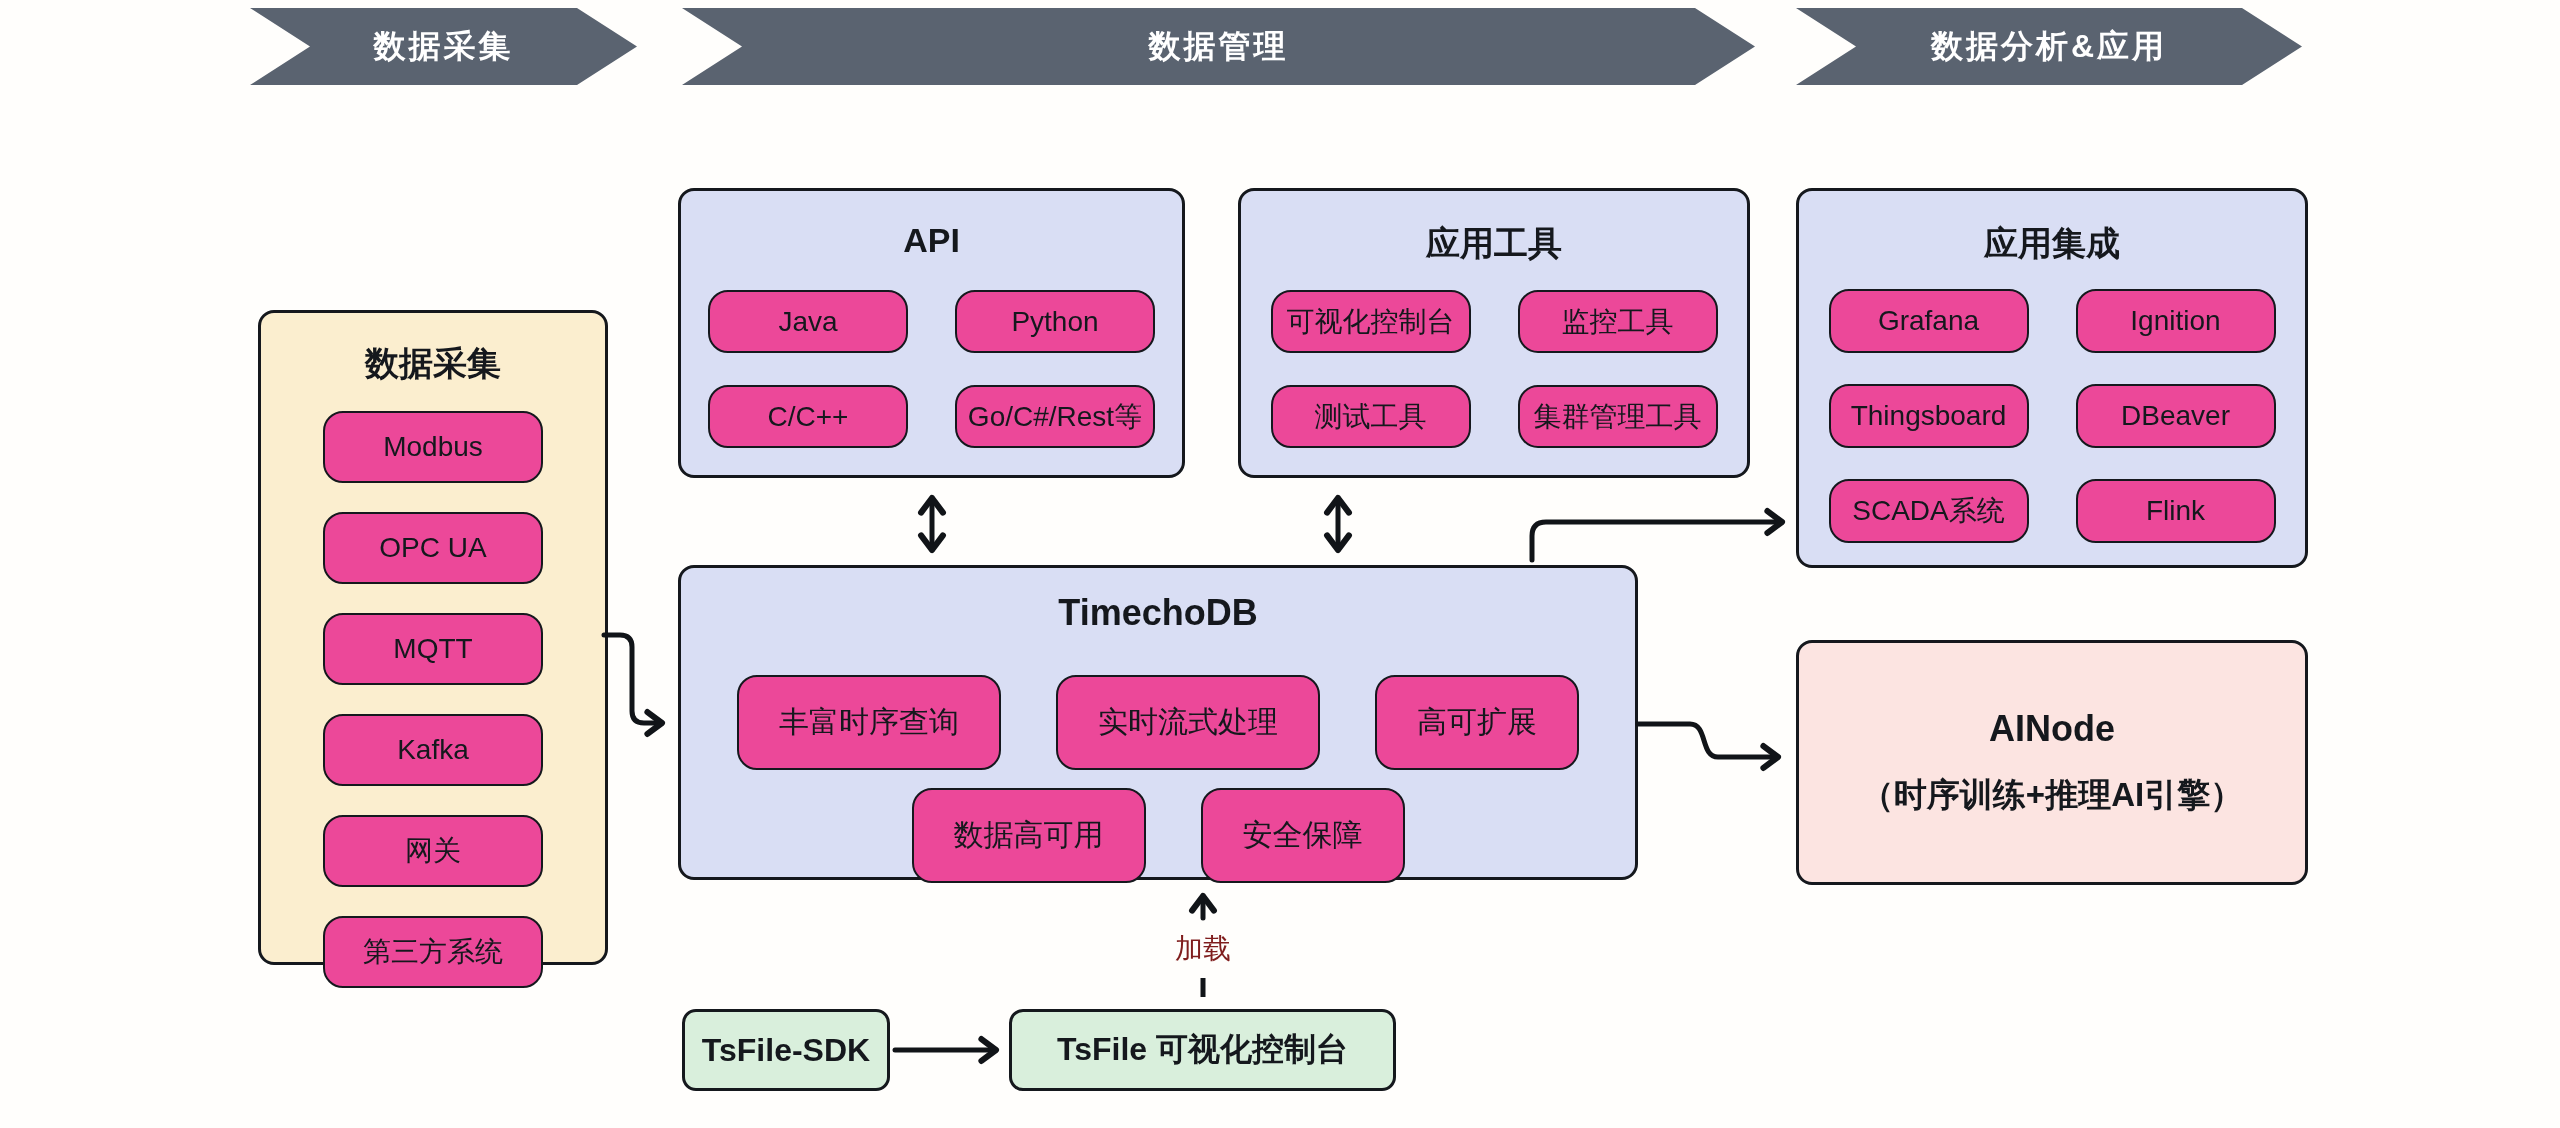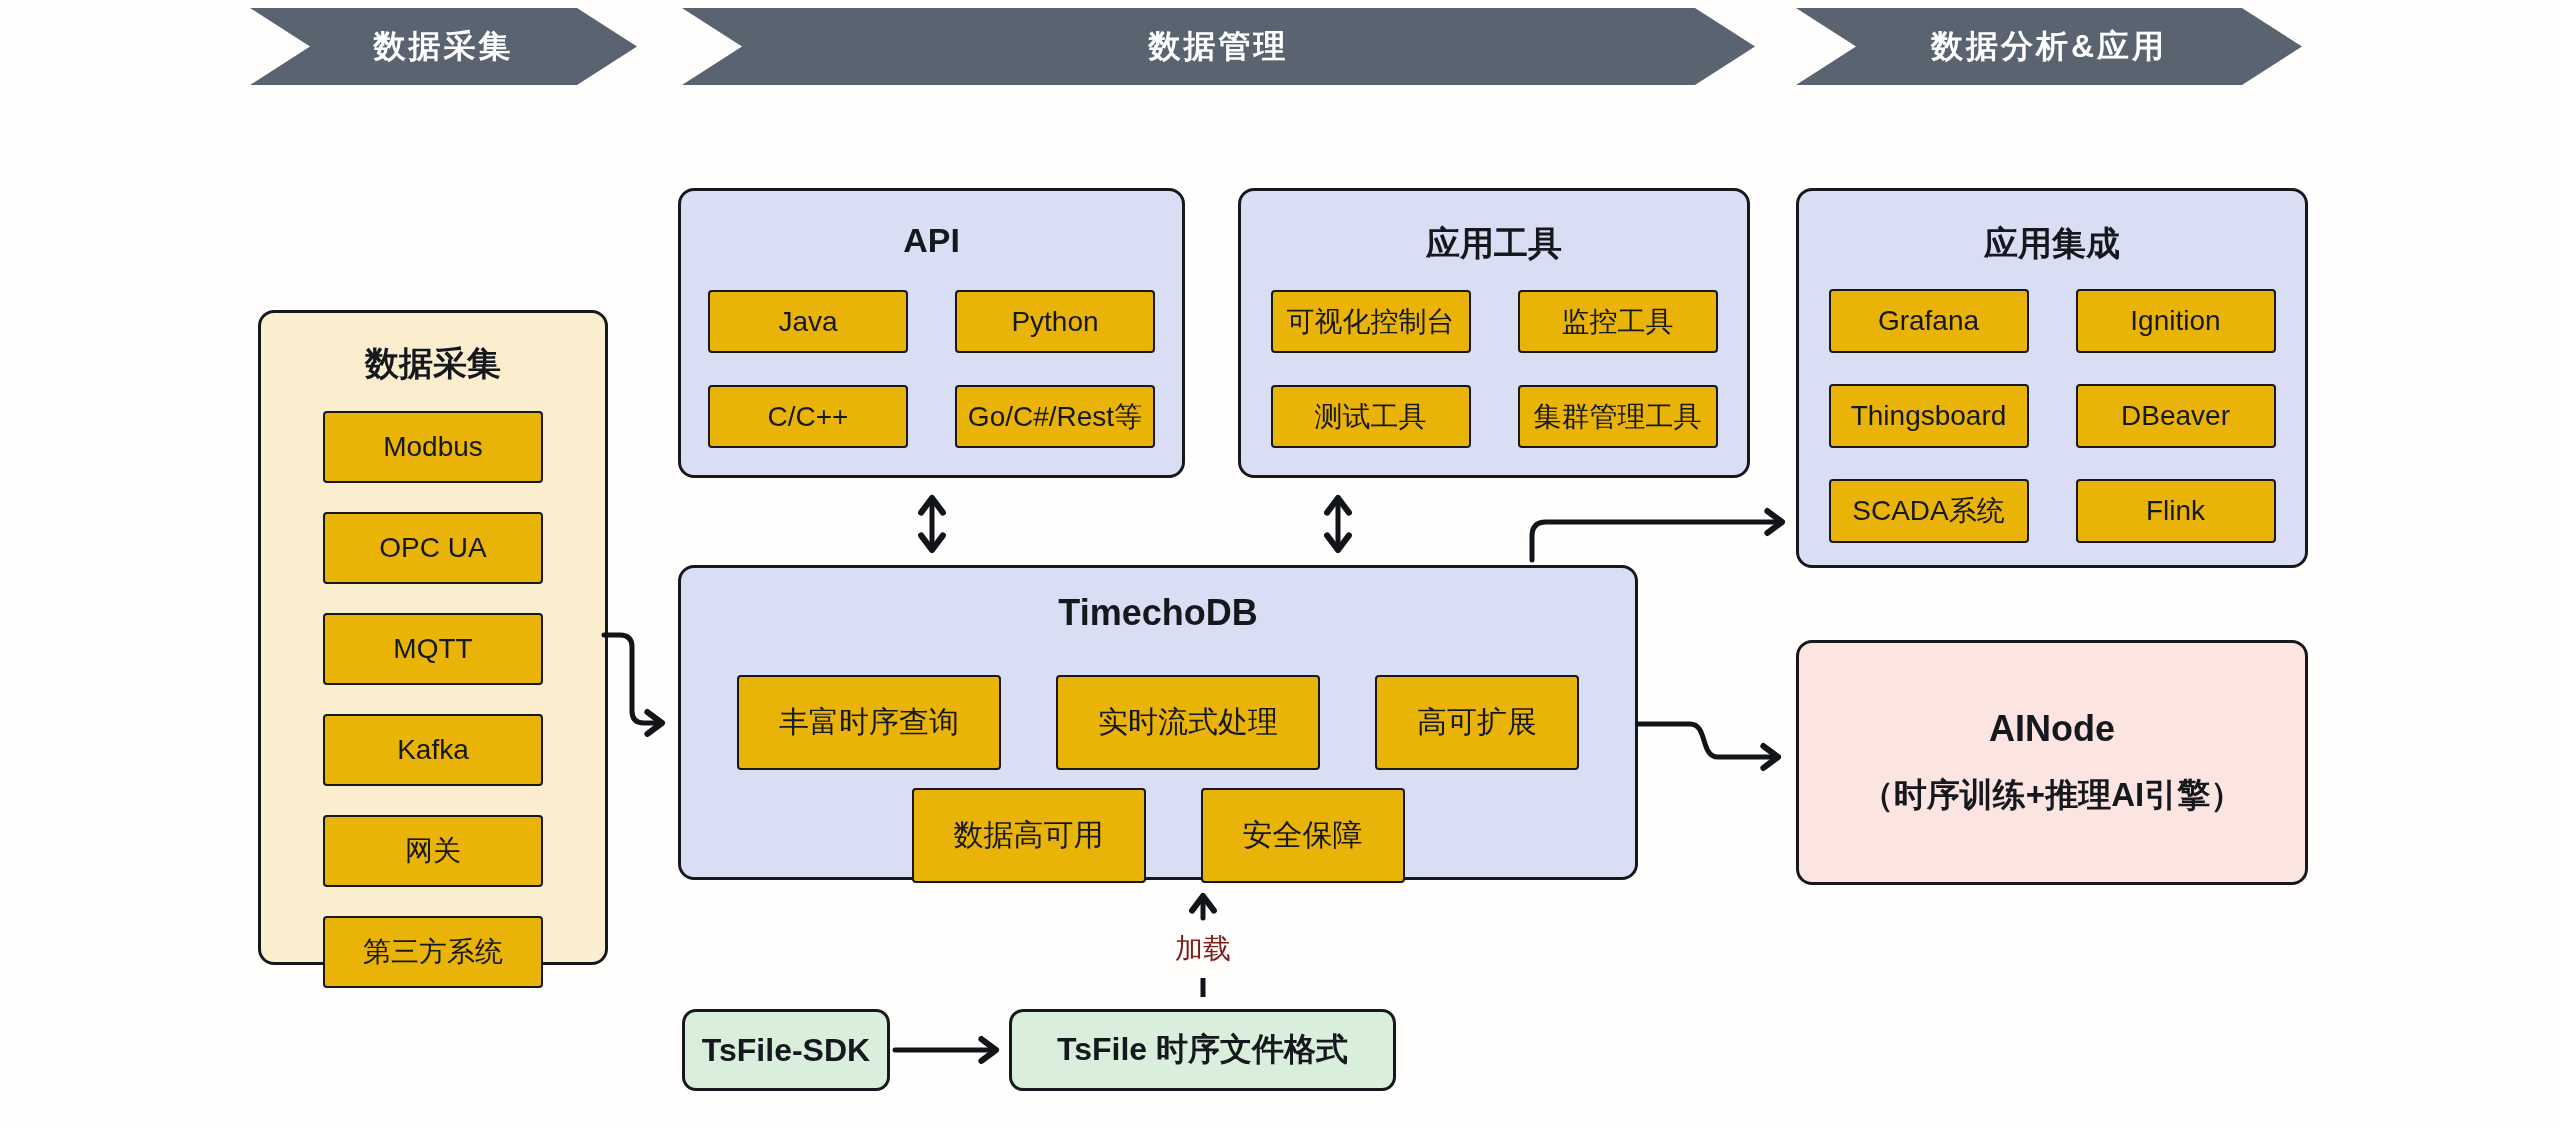--- a/index.html
+++ b/index.html
@@ -23,21 +23,21 @@
   .panel-title{
     position:absolute;left:0;right:0;text-align:center;
     font-weight:700;font-size:34px;
   }
   .purple{background:#d9def4;}
   .yellow{background:#fbeecf;}
   .green{background:#d9efdc;}
   .pink{background:#fce4e1;}
   
   .pill{
-    background:#eab308;border:2.5px solid #15181d;border-radius:4px;
+    background:#ec4899;border:2.5px solid #15181d;border-radius:20px;
     box-sizing:border-box;display:flex;align-items:center;justify-content:center;
     font-size:28px;color:#15181d;white-space:nowrap;
   }
   .collect-items{
     position:absolute;left:0;right:0;top:98px;
     display:flex;flex-direction:column;align-items:center;gap:29px;
   }
   .collect-items .pill{width:220px;height:72px;}
   .grid2{
     position:absolute;left:0;right:0;top:99px;
@@ -143,21 +143,21 @@
       </div>
   </div>
 </div>
 
 <div class="panel pink ainode" style="left:1796px;top:640px;width:512px;height:245px;">
   <div class="l1">AINode</div>
   <div class="l2">（时序训练+推理AI引擎）</div>
 </div>
 
 <div class="filebox green" style="left:682px;top:1009px;width:208px;height:82px;">TsFile-SDK</div>
-<div class="filebox green" style="left:1009px;top:1009px;width:387px;height:82px;">TsFile 时序文件格式</div>
+<div class="filebox green" style="left:1009px;top:1009px;width:387px;height:82px;">TsFile 可视化控制台</div>
 
 <div class="float-label" style="left:1158px;top:930px;width:90px;">加载</div>
 
 <svg class="wires" viewBox="0 0 2560 1128">
   <defs>
     <marker id="ah" viewBox="-16 -14 22 28" refX="0" refY="0" markerWidth="34" markerHeight="34" markerUnits="userSpaceOnUse" orient="auto">
       <path d="M-12,-9 L0,0 L-12,9" fill="none" stroke="#111418" stroke-width="5" stroke-linecap="round" stroke-linejoin="round"></path>
     </marker>
     <marker id="ahr" viewBox="-16 -14 22 28" refX="0" refY="0" markerWidth="34" markerHeight="34" markerUnits="userSpaceOnUse" orient="auto-start-reverse">
       <path d="M-12,-9 L0,0 L-12,9" fill="none" stroke="#111418" stroke-width="5" stroke-linecap="round" stroke-linejoin="round"></path>

